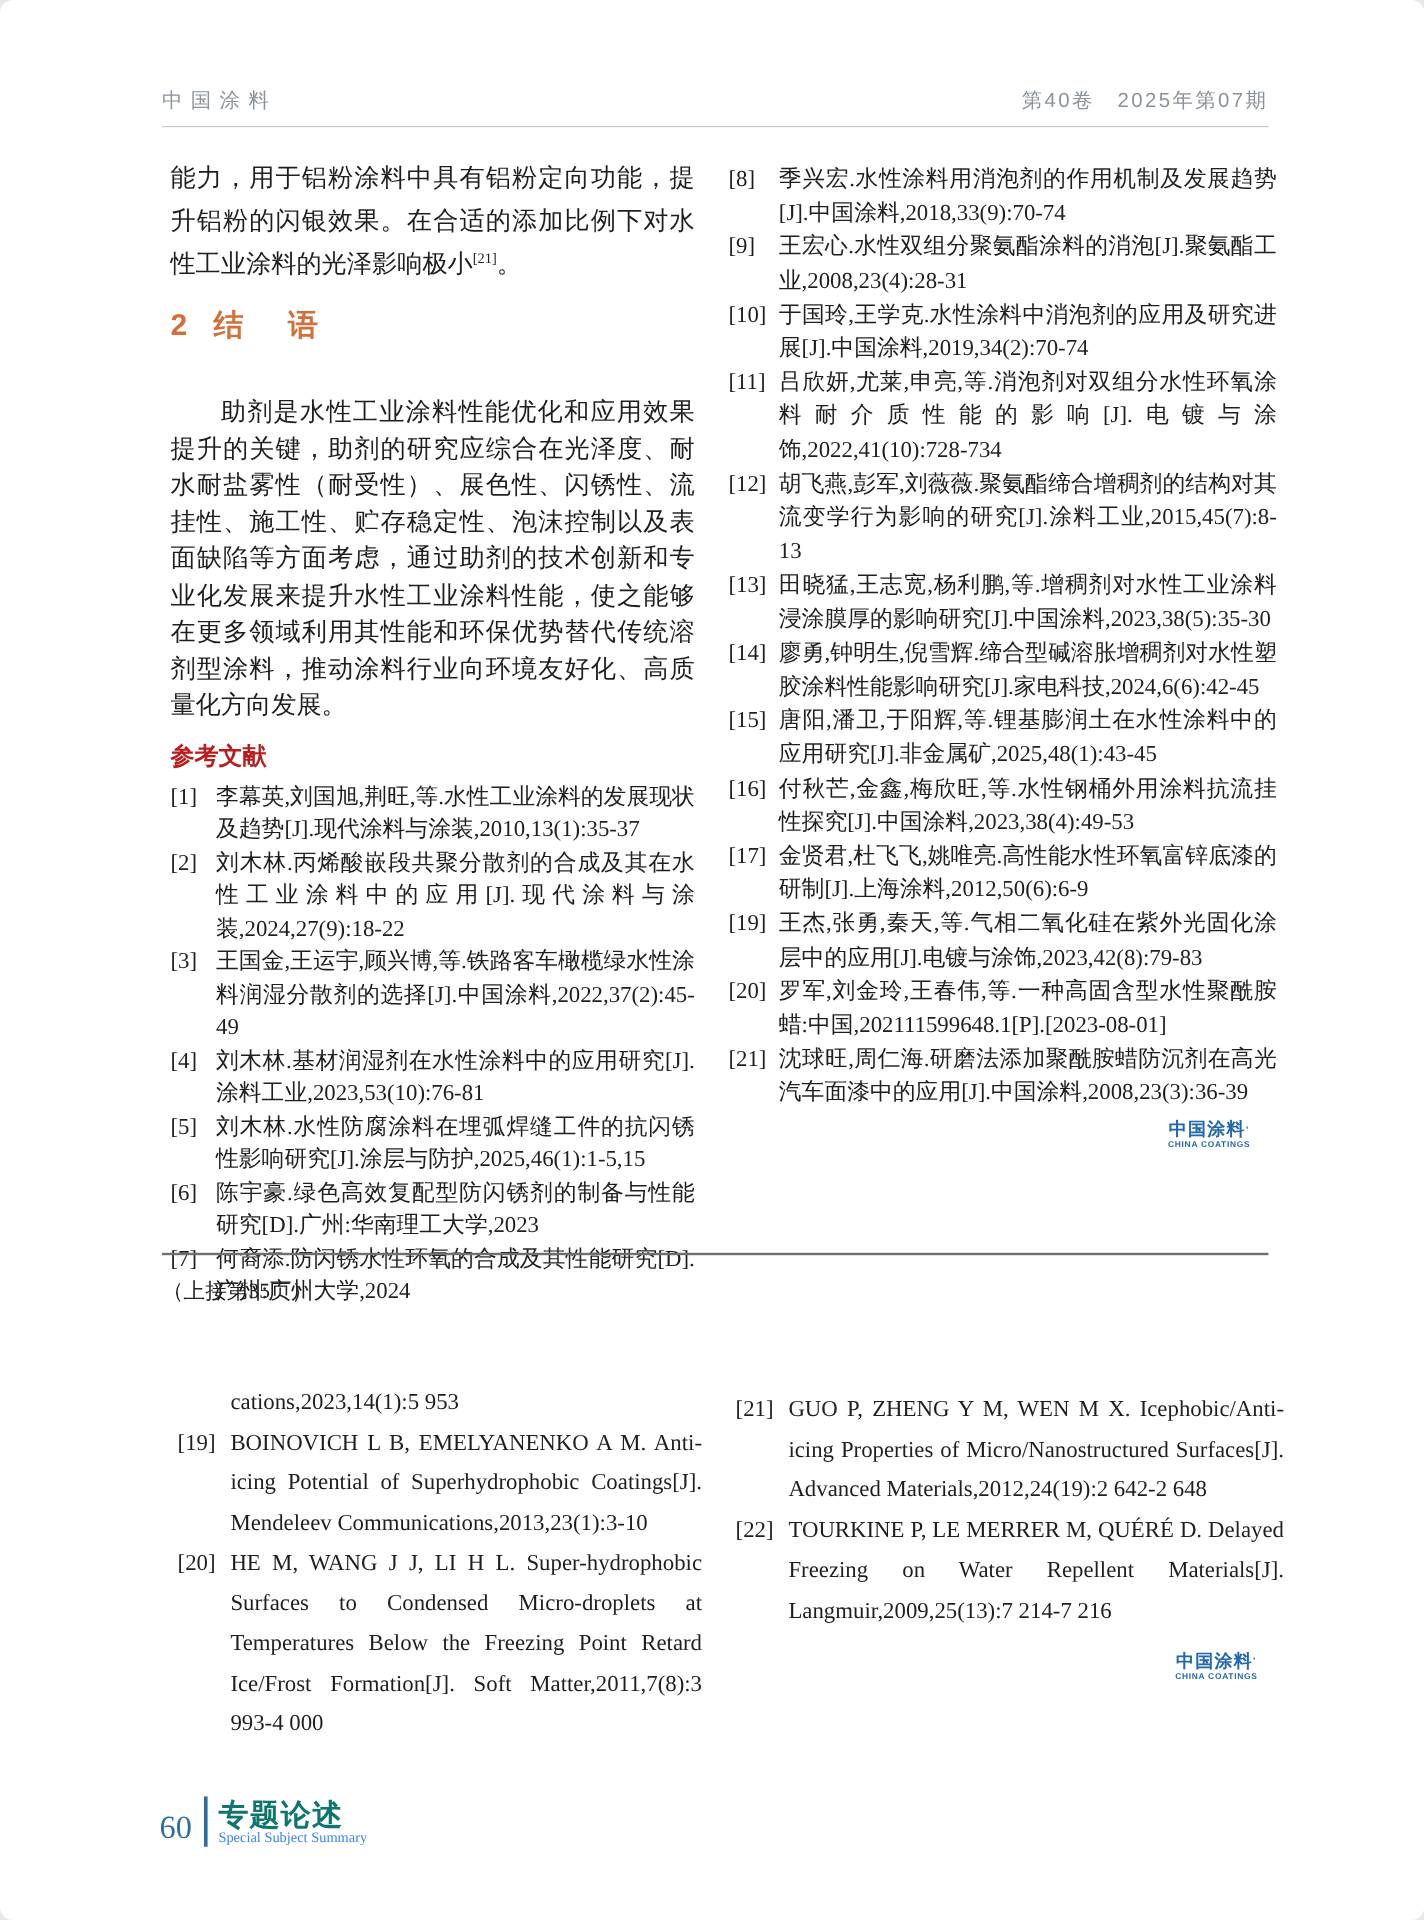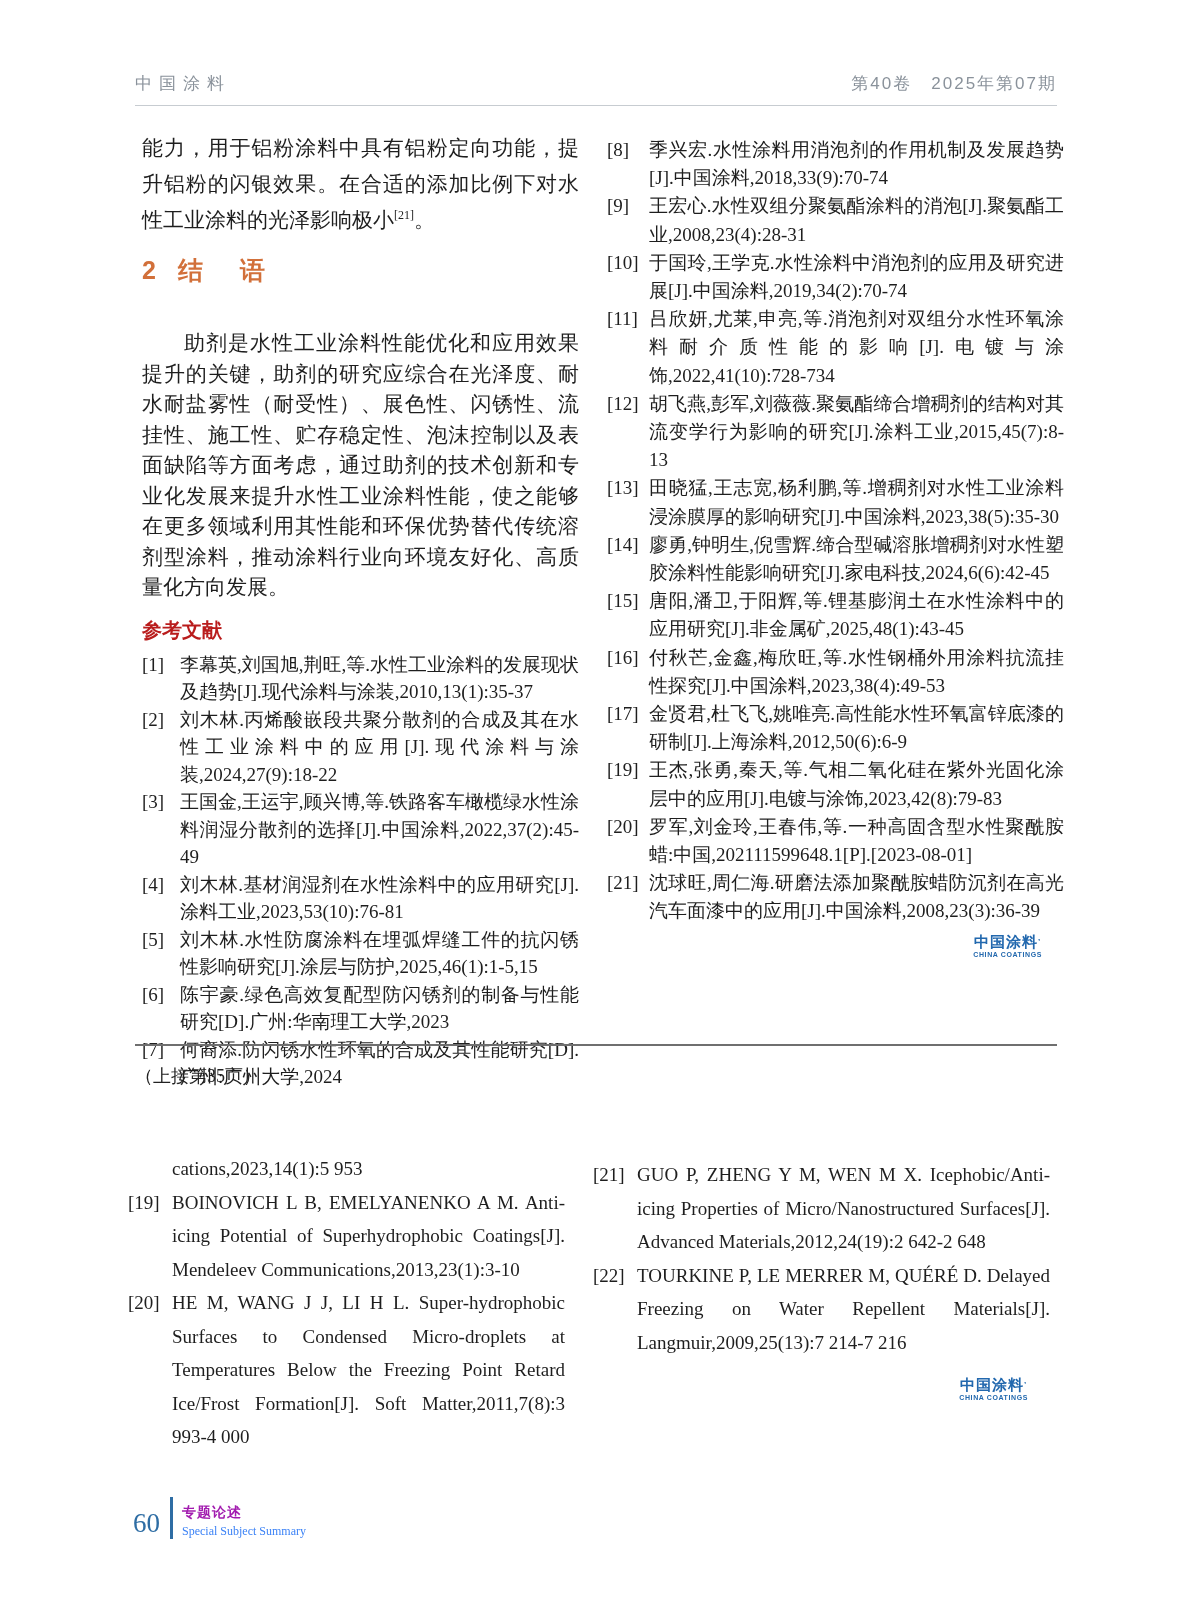--- a/index.html
+++ b/index.html
@@ -1,18 +1,18 @@
 <!DOCTYPE html>
 <html><head>
 <meta charset="utf-8">
 <style>
   html,body{margin:0;padding:0;background:#e8e8e8;}
   .page{
     position:relative;width:1187px;height:1600px;margin:0 auto;background:#ffffff;
-    font-family:"Liberation Serif","DejaVu Serif",serif;color:#1e1e1e;overflow:hidden;
+    font-family:"Liberation Serif","DejaVu Serif",serif;color:#1e1e1e;overflow:hidden;border-radius:11px;
   }
   
   .header{
     position:absolute;top:72px;left:135px;width:922px;
     display:flex;justify-content:space-between;align-items:flex-end;
     font-family:"Liberation Sans","DejaVu Sans",sans-serif;
     color:#8a929b;font-size:17px;
     padding-bottom:10px;border-bottom:1px solid #c7ccd1;
   }
   .header .jname{letter-spacing:7px;}
@@ -46,30 +46,30 @@
   .logo{display:flex;flex-direction:column;align-items:center;
     font-family:"Liberation Sans","DejaVu Sans",sans-serif;color:#2268ae;}
   .logo .logo-cn{font-size:15px;font-weight:bold;letter-spacing:1px;line-height:16px;}
   .logo .logo-cn .tm{font-size:8px;vertical-align:top;}
   .logo .logo-en{font-size:7px;font-weight:bold;letter-spacing:0.6px;line-height:9px;}
   .logo-row{display:flex;justify-content:flex-end;padding-right:22px;margin-top:8px;}
   
   .divider{position:absolute;top:1044px;left:135px;width:922px;border-top:2px solid #6f6f6f;}
   .cont-note{position:absolute;top:1064px;left:135px;font-size:18px;color:#222;}
   
-  .bottom-content{position:absolute;top:1152px;left:128px;width:922px;display:flex;gap:28px;}
+  .bottom-content{position:absolute;top:1152px;left:148px;width:922px;display:flex;gap:28px;}
   .bottom-content .ref{font-size:19px;line-height:33.5px;}
   .bottom-content .ref .ref-num{width:44px;}
   .bottom-logo-row{display:flex;justify-content:flex-end;padding-right:22px;margin-top:18px;}
   
   .footer{position:absolute;top:1497px;left:133px;display:flex;align-items:flex-end;}
   .footer .page-num{color:#2e6da4;font-size:27px;margin-right:10px;margin-top:8px;}
   .footer .bar{width:3px;height:42px;background:#2e6da4;margin-right:9px;}
-  .footer .sec-cn{font-family:Liberation Mono, monospace;
-    font-weight:bold;font-size:14px;color:#a21caf;line-height:22px;letter-spacing:1px;}
+  .footer .sec-cn{font-family:Liberation Sans, sans-serif;
+    font-weight:bold;font-size:25px;color:#0f766e;line-height:22px;letter-spacing:1px;}
   .footer .sec-en{font-size:12px;color:#3b82f6;line-height:15px;}
 </style>
 </head>
 <body>
 
 <div class="page">
 
   <div class="header">
     <span class="jname">中国涂料</span>
     <span class="issue">第40卷　2025年第07期</span>

